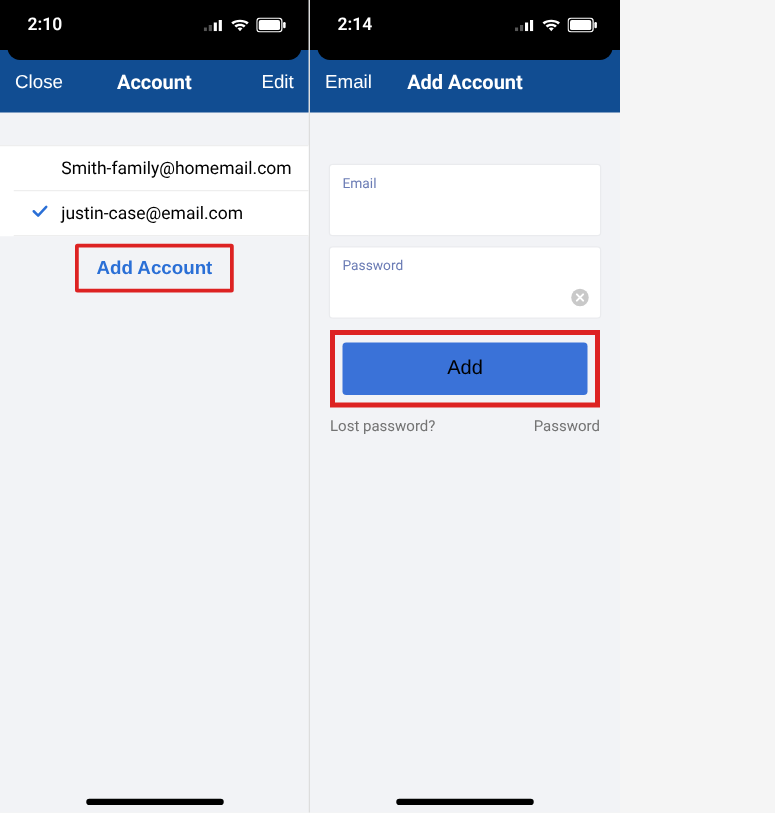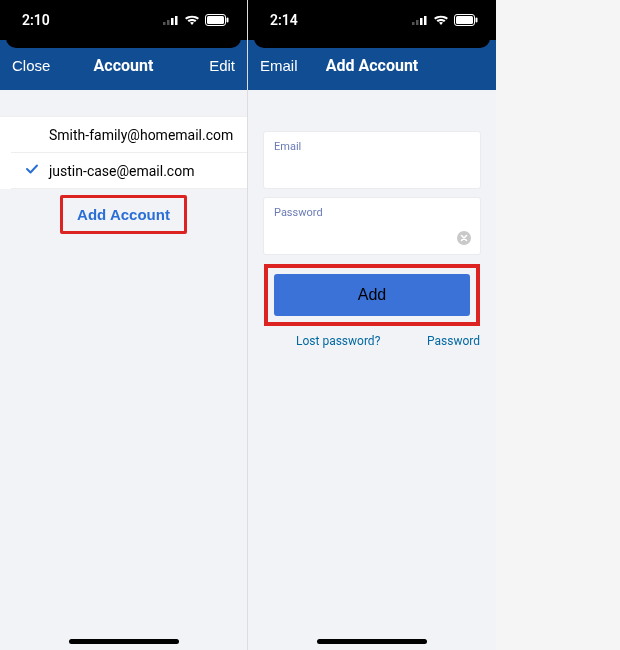--- a/index.html
+++ b/index.html
@@ -160,24 +160,23 @@
     border: 4px solid #d22;
     padding: 6px;
   }
   .links-row {
     display: flex;
     justify-content: space-between;
     margin-top: 8px;
     font-size: 12px;
   }
   .links-row a {
-    color: #0369a1;
+    color: #737373;
     text-decoration: none;
     cursor: pointer;
-    margin-left: 32px;
   }
   .home-indicator {
     position: absolute;
     bottom: 6px;
     left: 50%;
     transform: translateX(-50%);
     width: 110px;
     height: 5px;
     background: #000;
     border-radius: 3px;

